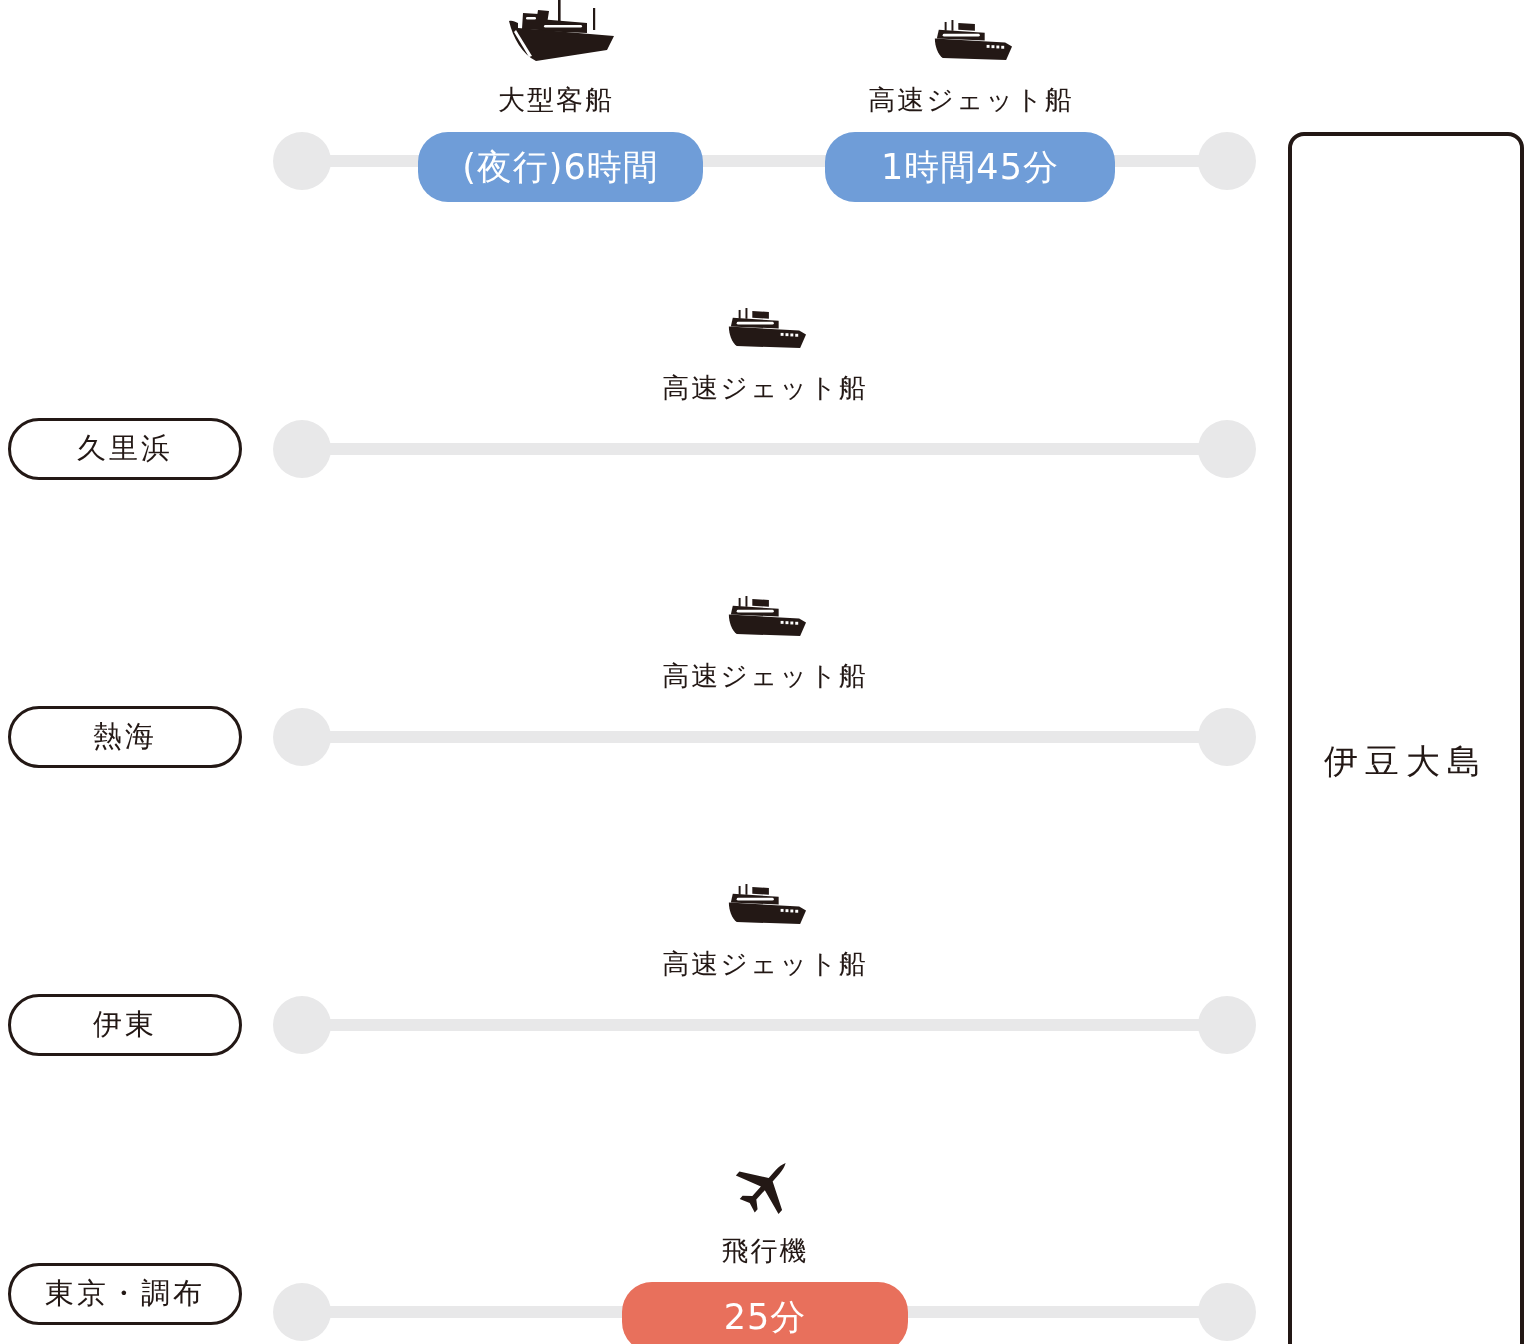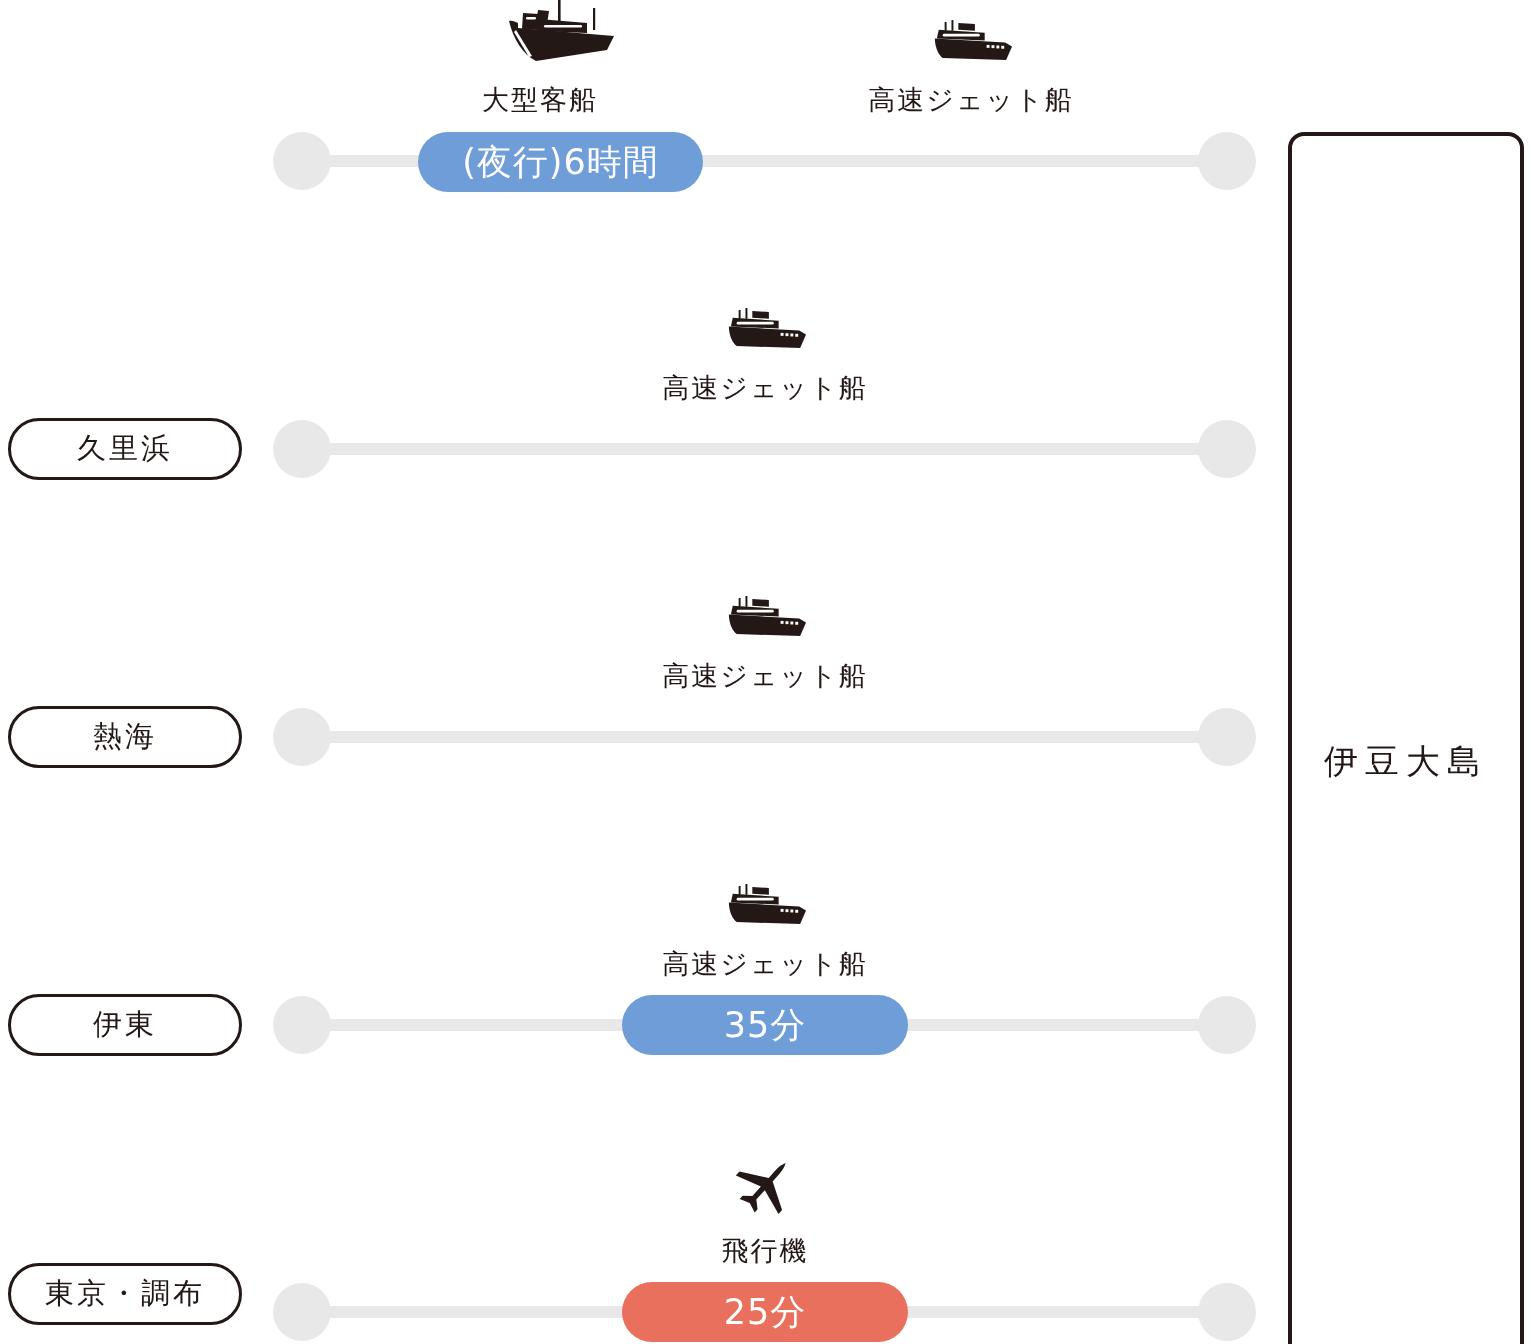--- a/index.html
+++ b/index.html
@@ -13,21 +13,21 @@
   }
   .track { position:absolute; left:302px; width:925px; height:12px; background:var(--gray); border-radius:6px; z-index:1; }
   .node { position:absolute; width:58px; height:58px; border-radius:50%; background:var(--gray); z-index:2; }
   .station {
     position:absolute; left:8px; width:234px; height:62px; background:#fff;
     border:3px solid var(--dark); border-radius:31px; color:var(--dark);
     font-size:29px; letter-spacing:3px; display:flex; align-items:center; justify-content:center;
     z-index:3; white-space:nowrap;
   }
   .pill {
-    position:absolute; height:60px; border-radius:30px; color:#fff;
+    position:absolute; height:70px; border-radius:30px; color:#fff;
     font-size:35px; letter-spacing:1px; display:flex; align-items:center; justify-content:center;
     z-index:3; white-space:nowrap;
   }
   .pill.blue { background:var(--blue); }
   .pill.red  { background:var(--red);text-align:right; }
   .caption {
     position:absolute; transform:translateX(-50%); color:var(--dark);
     font-size:27px; letter-spacing:2px; white-space:nowrap; z-index:3; text-align:center;
   }
   .icon { position:absolute; transform:translateX(-50%); z-index:3; }
@@ -58,21 +58,21 @@
         <polygon points="37,19 85,23 85,33 37,31"></polygon>
         <path d="M7 21 C10 20 13 21.5 16 23 L16 28 L112 36 L105 50 L34 61 C20 54 11 38 7 21 Z"></path>
       </g>
       <g fill="#ffffff">
         <rect x="24" y="17" width="10" height="2.6" rx="1.3"></rect>
         <rect x="42" y="25" width="38" height="2.4" rx="1.2"></rect>
         <polygon points="14,30 30,56 27,57 12,32"></polygon>
       </g>
     </svg>
   </div>
-  <div class="caption" style="left:540px; top:82px">大型客船</div>
+  <div class="caption" style="left:556px; top:82px">大型客船</div>
   <div class="pill blue" style="left:418px; top:132px; width:285px">(夜行)6時間</div>
 
   <div class="icon" style="left:971px; top:20px">
     <svg width="82" height="43" viewBox="0 0 84 44">
       <g fill="var(--dark)">
         <rect x="15" y="2" width="2" height="9"></rect>
         <rect x="22" y="0" width="2" height="11"></rect>
         <polygon points="29,3 46,4 46,11 29,10"></polygon>
         <polygon points="9,10 56,13 56,21 7,19"></polygon>
         <path d="M5 19 L77 23 L84 27 L78 41 L13 39 C8 35 5 27 5 19 Z"></path>
@@ -80,20 +80,21 @@
       <g fill="#ffffff">
         <rect x="13" y="14" width="38" height="3" rx="1.5"></rect>
         <rect x="58" y="25.5" width="3" height="3"></rect>
         <rect x="63" y="25.8" width="3" height="3"></rect>
         <rect x="68" y="26.1" width="3" height="3"></rect>
         <rect x="73" y="26.4" width="3" height="3"></rect>
       </g>
     </svg>
   </div>
   <div class="caption" style="left:971px; top:82px">高速ジェット船</div>
+  <div class="pill blue" style="left:825px; top:132px; width:290px">1時間45分</div>
 
   <div class="track" style="top:443px"></div>
   <div class="node" style="left:273px; top:420px"></div>
   <div class="node" style="left:1198px; top:420px"></div>
   <div class="station" style="top:418px">久里浜</div>
 
   <div class="icon" style="left:765px; top:308px">
     <svg width="82" height="43" viewBox="0 0 84 44">
       <g fill="var(--dark)">
         <rect x="15" y="2" width="2" height="9"></rect>
@@ -155,21 +156,20 @@
       <g fill="#ffffff">
         <rect x="13" y="14" width="38" height="3" rx="1.5"></rect>
         <rect x="58" y="25.5" width="3" height="3"></rect>
         <rect x="63" y="25.8" width="3" height="3"></rect>
         <rect x="68" y="26.1" width="3" height="3"></rect>
         <rect x="73" y="26.4" width="3" height="3"></rect>
       </g>
     </svg>
   </div>
   <div class="caption" style="left:765px; top:946px">高速ジェット船</div>
-  <div class="pill blue" style="left:622px; top:995px; width:286px">35分</div>
 
   <div class="track" style="top:1306px"></div>
   <div class="node" style="left:273px; top:1283px"></div>
   <div class="node" style="left:1198px; top:1283px"></div>
   <div class="station" style="top:1263px">東京・調布</div>
 
   <div class="icon" style="left:765px; top:1152px">
     <svg width="68" height="68" viewBox="0 0 64 64">
       <g transform="rotate(42 32 32)" fill="var(--dark)">
         <path d="M32 3 C33.5 6 34.5 10 34.5 15 L34.5 24 L59 38 L59 43 L34.5 35 L34.5 47 L41.5 53 L41.5 57 L32 53.5 L22.5 57 L22.5 53 L29.5 47 L29.5 35 L5 43 L5 38 L29.5 24 L29.5 15 C29.5 10 30.5 6 32 3 Z"></path>

